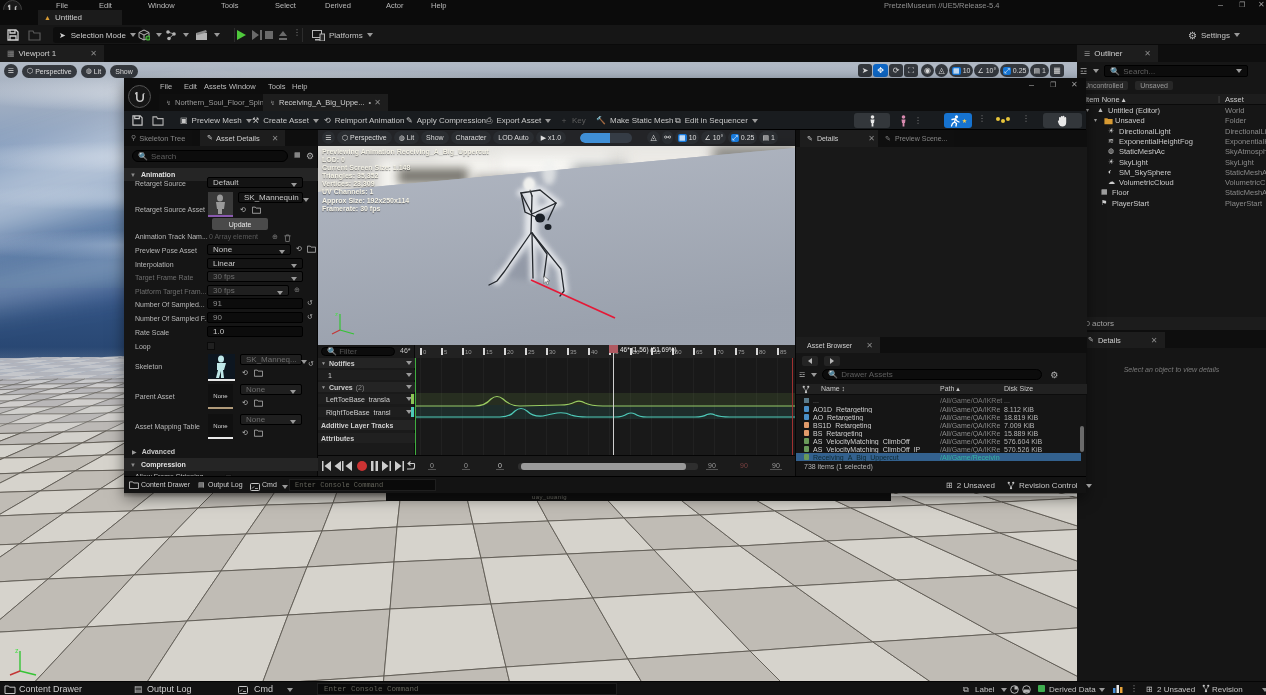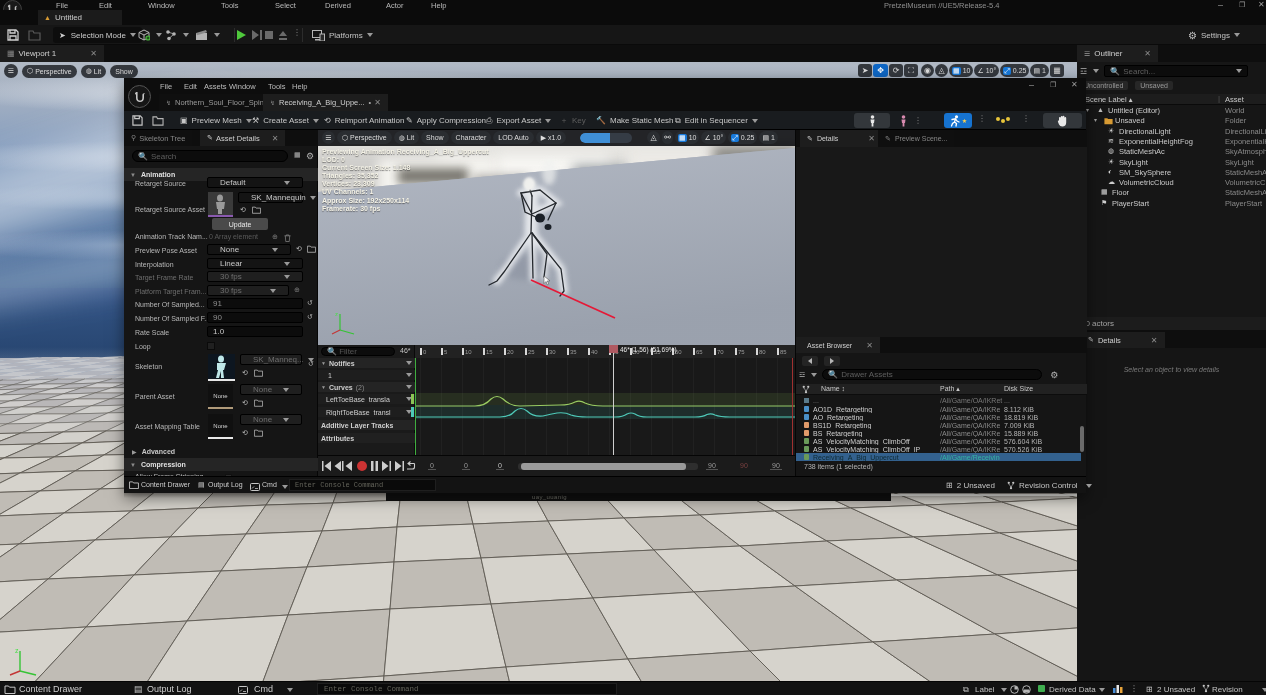--- a/index.html
+++ b/index.html
@@ -3,21 +3,21 @@
 *{margin:0;padding:0;box-sizing:border-box}
 html,body{width:1266px;height:695px;overflow:hidden;background:#000}
 body{font-family:"Liberation Sans",sans-serif;font-size:8px;color:#c0c0c0;position:relative}
 .abs{position:absolute}
 .row{display:flex;align-items:center;white-space:nowrap;flex-shrink:0}
 .carat{display:inline-block;width:0;height:0;border-left:3px solid transparent;border-right:3px solid transparent;border-top:4px solid #9a9a9a;margin-left:4px}
 .pill{background:rgba(18,20,24,0.78);border-radius:7px;color:#dedede;display:flex;align-items:center;padding:0 6px;height:14px;font-size:8px}
 .vtab{height:17px;display:flex;align-items:center;padding:0 7px;background:#0f0f0f;color:#868686}
 .vtab.act{background:#1d1d1d;color:#cfcfcf}
 .x{color:#8a8a8a;font-size:8px;margin-left:6px}
-.dd{background:#141414;border:1px solid #000;border-radius:2px;color:#c8c8c8;display:flex;align-items:center;justify-content:space-between;padding:0 12px;font-size:8px}
+.dd{background:#141414;border:1px solid #000;border-radius:2px;color:#c8c8c8;display:flex;align-items:flex-end;justify-content:space-between;padding:0 5px;font-size:8px}
 .fld{background:#0c0c0c;border:1px solid #000;border-radius:2px;color:#c8c8c8;display:flex;align-items:center;padding:0 5px;font-size:8px}
 </style></head>
 <body>
 
 <div class="abs" id="viewport" style="left:0;top:62px;width:1077px;height:619px;overflow:hidden;background:#8fa3bd">
   <div class="abs" style="left:0;top:0;width:100%;height:226px;background:linear-gradient(180deg,#b2bac5 0%,#a2afc2 16%,#8ba1bf 34%,#7591b6 52%,#6080a9 68%,#4e6f9d 82%,#406392 93%,#375a8a 100%)"></div>
   <div class="abs" style="left:0;top:226px;width:100%;height:70px;background:linear-gradient(180deg,#35558a 0%,#2e4e7c 45%,#274570 100%)"></div>
 
   <div class="abs" style="left:-70px;top:80px;width:300px;height:70px;background:rgba(235,240,246,0.5);filter:blur(18px);transform:rotate(-18deg)"></div>
   <div class="abs" style="left:-60px;top:195px;width:240px;height:40px;background:rgba(215,228,240,0.35);filter:blur(14px);transform:rotate(-10deg)"></div>
@@ -953,21 +953,21 @@
     <span style="color:#b5b5b5;font-size:8px">☲</span>
       <span class="carat"></span>
     <div class="fld" style="width:144px;height:12px;margin-left:3px;color:#5f5f5f">🔍 <span style="margin-left:3px">Search...</span><span class="carat" style="margin-left:auto"></span></div>
     <span style="color:#b5b5b5;margin-left:4px"></span>
   </div>
   <div class="row" style="position:absolute;left:2px;top:36px;gap:7px">
     <div style="background:#272727;border-radius:2px;padding:1px 5px;color:#9a9a9a;font-size:7px">Uncontrolled</div>
     <div style="background:#272727;border-radius:2px;padding:1px 5px;color:#9a9a9a;font-size:7px">Unsaved</div>
   </div>
   <div class="abs" style="left:0;top:49px;width:189px;height:11px;background:#1d1d1d;border-bottom:1px solid #0a0a0a">
-    <span class="abs" style="left:8px;top:1px;color:#c9c9c9;font-size:7.5px">Scene Label ▴</span>
+    <span class="abs" style="left:8px;top:1px;color:#c9c9c9;font-size:7.5px">Item None ▴</span>
     <span class="abs" style="left:148px;top:1px;color:#c9c9c9;font-size:7.5px">Asset</span>
     <span class="abs" style="left:141px;top:0px;color:#555">|</span>
   </div>
   <div class="abs" id="outlrows" style="left:0;top:61px;width:189px;font-size:7.5px">
     <div class="abs" style="left:0;top:0px;width:189px;height:10px">
         <span class="abs" style="left:9px;top:0;color:#9a9a9a;font-size:6px">▾</span>
         <span class="abs" style="left:20px;top:0;color:#bdbdbd;font-size:7px">▲</span>
         <span class="abs" style="left:31px;top:0;color:#cacaca">Untitled (Editor)</span>
         <span class="abs" style="left:148px;top:0;color:#8a8a8a">World</span>
       </div>

